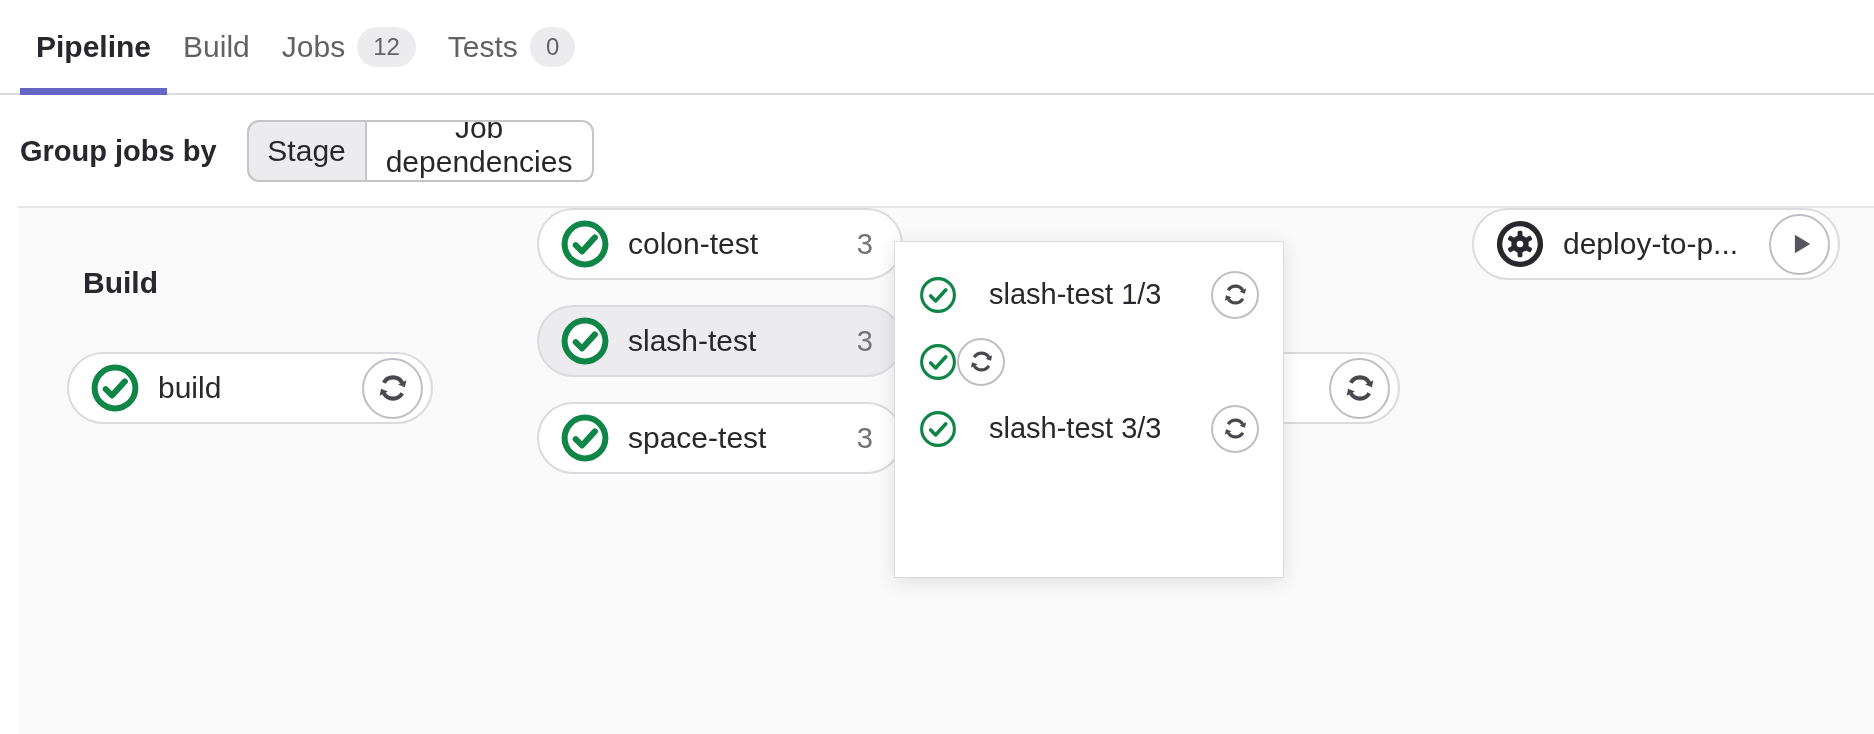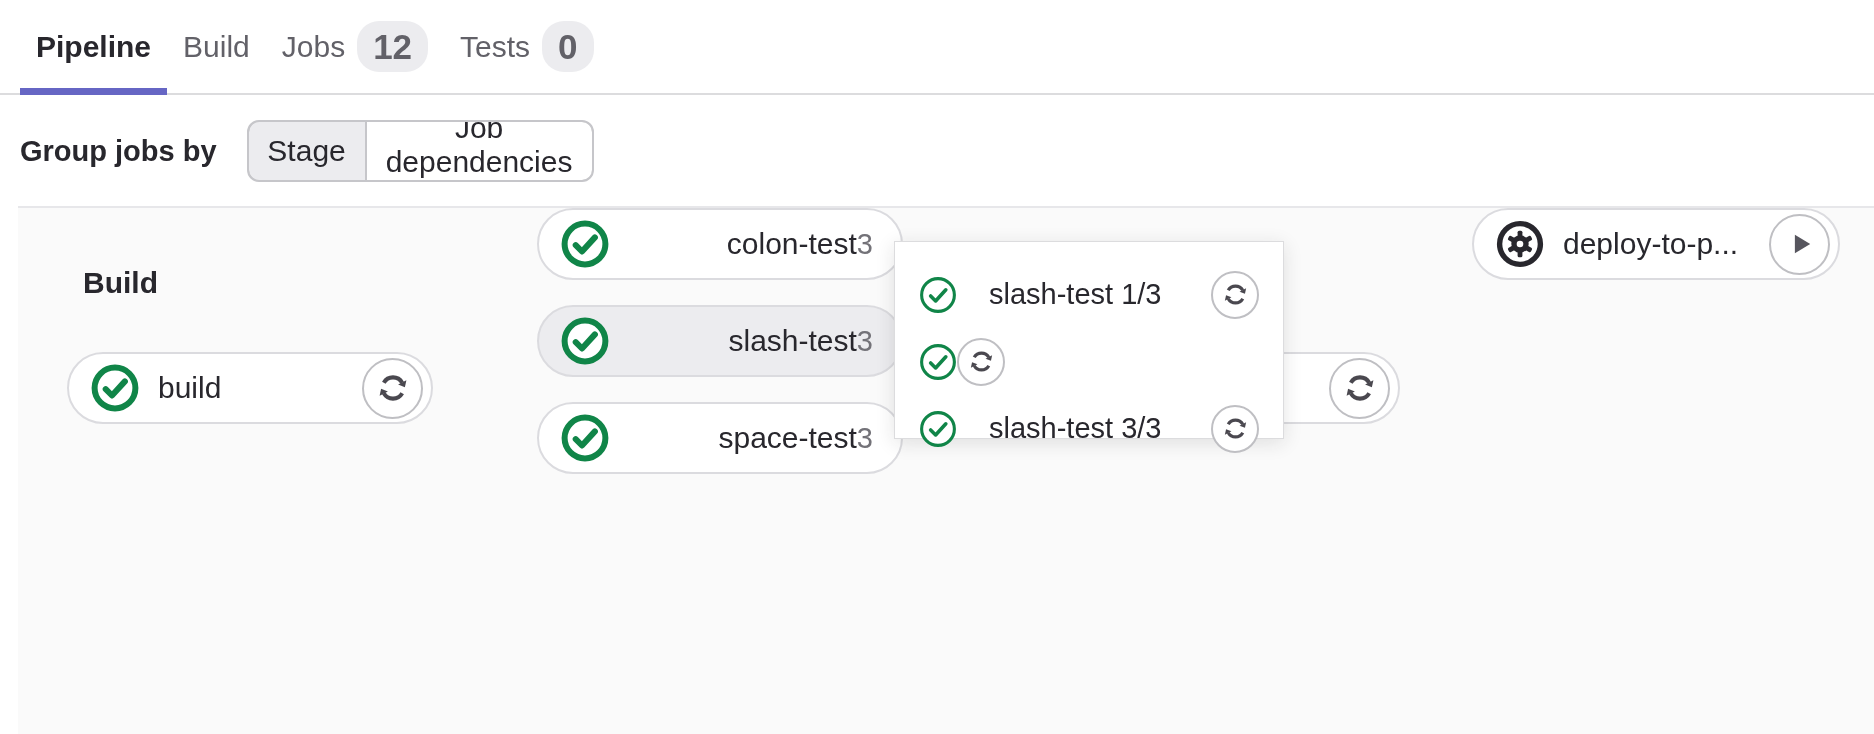--- a/index.html
+++ b/index.html
@@ -35,22 +35,22 @@
     padding: 0 16px; position: relative;
     font-size: 30px; color: var(--text-gray); cursor: pointer;
   }
   .tab.active { color: var(--text-dark); font-weight: bold; }
   .tab.active::after {
     content: ""; position: absolute; left: 0; right: 0; bottom: -2px;
     height: 7px; background: var(--indigo);
   }
   .tab-badge {
     background: var(--selected-bg); color: var(--text-gray);
-    font-size: 35px; line-height: 1;
-    padding: 8px 16px; border-radius: 22px; font-weight: bold;
+    font-size: 24px; line-height: 1;
+    padding: 8px 16px; border-radius: 22px; font-weight: normal;
   }
 
   
   .group-row {
     position: absolute; top: 120px; left: 20px;
     display: flex; align-items: center;
   }
   .group-label { font-size: 29px; font-weight: bold; margin-right: 30px; }
   .segmented {
     display: flex; height: 62px;
@@ -87,40 +87,40 @@
   .job-pill {
     height: 72px; width: 100%;
     background: #fff; border: 2px solid var(--pill-border);
     border-radius: 37px;
     display: flex; align-items: center;
     padding: 0 8px 0 22px;
     margin-bottom: 25px;
     cursor: pointer;
   }
   .job-pill.selected { background: var(--selected-bg); }
-  .job-pill.counted { padding-right: 28px; text-align: right; }
+  .job-pill.counted { padding-right: 28px; }
   .status-icon { width: 48px; height: 48px; flex: 0 0 auto; display: block; }
   .job-name {
     font-size: 30px; color: var(--text-dark); margin-left: 19px; flex: 1;
     white-space: nowrap; overflow: hidden;
   }
   .job-counter { font-size: 29px; color: #737278; }
 
   .action-btn {
     width: 61px; height: 61px; border-radius: 50%;
     border: 2px solid var(--action-border); background: #fff;
     display: flex; align-items: center; justify-content: center;
     cursor: pointer; flex: 0 0 auto; padding: 0;
   }
   .action-btn svg { width: 34px; height: 34px; display: block; }
 
   
   .dropdown {
     position: absolute; left: 894px; top: 241px;
-    width: 390px; height: 198px;
+    width: 390px; height: 337px;
     background: #fff; border: 1px solid var(--border-gray); border-radius: 0;
     box-shadow: 0 4px 18px rgba(31,30,36,0.12);
     padding: 19px 24px 0 24px;
     z-index: 5;
   }
   .dropdown-row {
     height: 67px; display: flex; align-items: center; cursor: pointer;
   }
   .dropdown-row .status-icon { width: 38px; height: 38px; }
   .dropdown-row .job-name { font-size: 29px; margin-left: 32px; }

